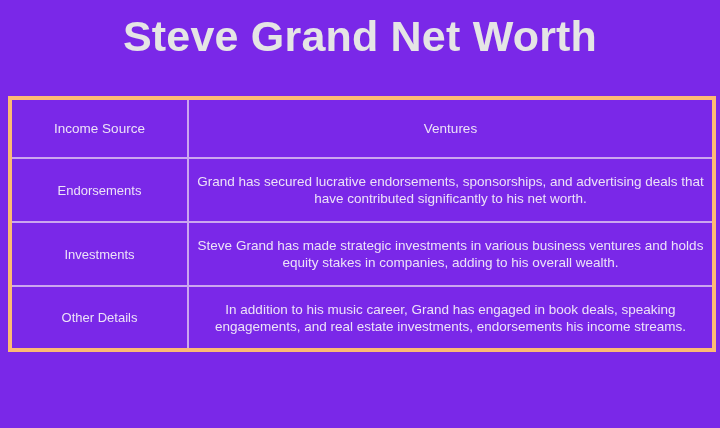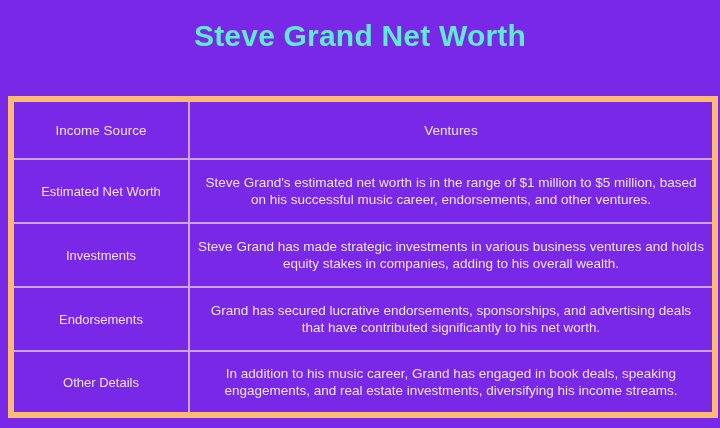--- a/index.html
+++ b/index.html
@@ -21,40 +21,40 @@
     height: 428px;
     background: #7a28e8;
     box-sizing: border-box;
   }
   .page-title {
     position: absolute;
     left: 0;
     top: 16px;
     width: 720px;
     text-align: center;
-    color: #5eead4;
-    font-size: 30px;
+    color: #e5e5e5;
+    font-size: 43px;
     font-weight: bold;
     letter-spacing: 0.2px;
     line-height: 40px;
     white-space: nowrap;
   }
   .table-wrap {
     position: absolute;
     left: 8px;
     top: 96px;
     width: 704px;
     height: 320px;
   }
   table.networth-table {
     width: 704px;
     height: 241px;
     border-collapse: collapse;
     table-layout: fixed;
-    border: 6px solid #fdba74;
+    border: 4px solid #fdba74;
     background: #f9a8d4;
   }
   table.networth-table col.c1 { width: 178px; }
   table.networth-table col.c2 { width: 526px; }
   table.networth-table th,
   table.networth-table td {
     border: 2px solid #cba6ef;
     color: #ece2f8;
     vertical-align: middle;
     padding: 4px 8px;
@@ -95,32 +95,28 @@
         <col class="c2">
       </colgroup>
       <thead>
         <tr class="row-head">
           <th class="col-head">Income Source</th>
           <th class="col-head">Ventures</th>
         </tr>
       </thead>
       <tbody>
         <tr class="row-body">
-          <td class="source-cell">Estimated Net Worth</td>
-          <td class="details-cell">Steve Grand's estimated net worth is in the range of $1 million to $5 million, based on his successful music career, endorsements, and other ventures.</td>
+          <td class="source-cell">Endorsements</td>
+          <td class="details-cell">Grand has secured lucrative endorsements, sponsorships, and advertising deals that have contributed significantly to his net worth.</td>
         </tr>
         <tr class="row-body">
           <td class="source-cell">Investments</td>
           <td class="details-cell">Steve Grand has made strategic investments in various business ventures and holds equity stakes in companies, adding to his overall wealth.</td>
         </tr>
         <tr class="row-body">
-          <td class="source-cell">Endorsements</td>
-          <td class="details-cell">Grand has secured lucrative endorsements, sponsorships, and advertising deals that have contributed significantly to his net worth.</td>
-        </tr>
-        <tr class="row-body">
           <td class="source-cell">Other Details</td>
-          <td class="details-cell">In addition to his music career, Grand has engaged in book deals, speaking engagements, and real estate investments, diversifying his income streams.</td>
+          <td class="details-cell">In addition to his music career, Grand has engaged in book deals, speaking engagements, and real estate investments, endorsements his income streams.</td>
         </tr>
       </tbody>
     </table>
   </div>
 
 </div>
 
 </body></html>

